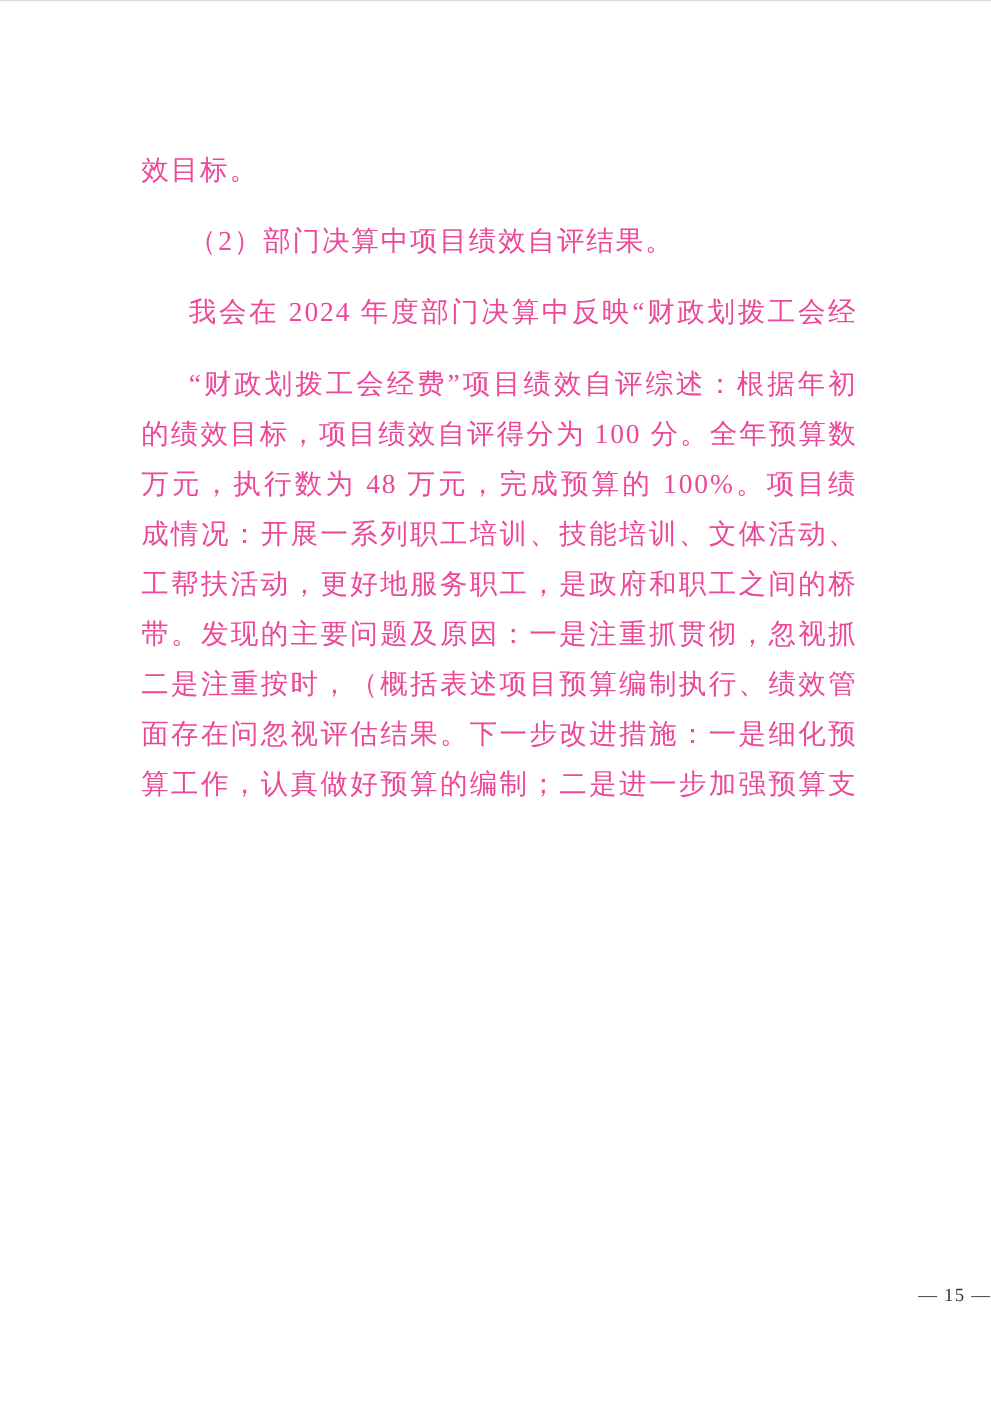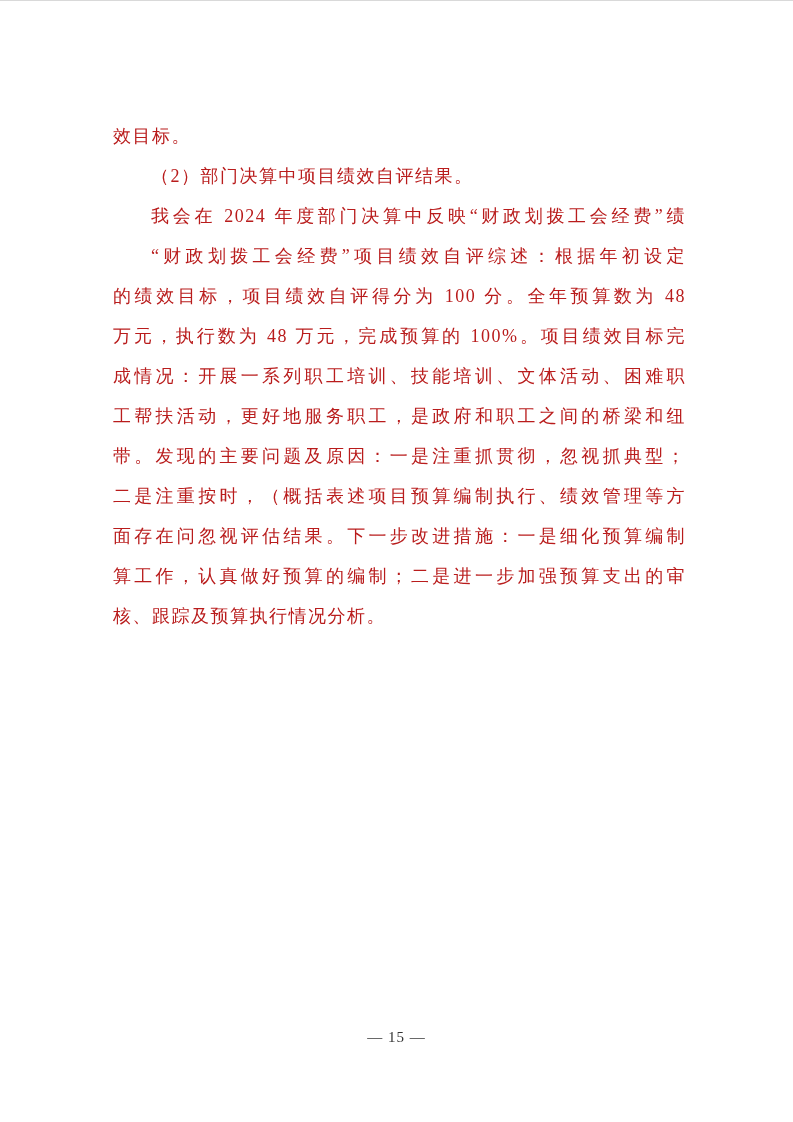--- a/index.html
+++ b/index.html
@@ -23,43 +23,44 @@
     height: 1px;
     background: #d9d9d9;
   }
   .text-block {
     position: absolute;
     left: 113px;
     top: 116px;
     width: 573px;
   }
   .line {
-    font-size: 18px;
+    font-size: 22px;
     line-height: 40px;
     height: 40px;
     letter-spacing: 1.5px;
     white-space: nowrap;
     text-align: left;
-    color: #b91c1c;
+    color: #ec4899;
   }
   .line.j {
     white-space: normal;
     text-align: justify;
     text-align-last: justify;
     overflow: hidden;
   }
   .line.in {
     text-indent: 38px;
+    margin-top: 17px;
   }
   .page-footer {
     position: absolute;
     top: 1028px;
     left: 0;
     width: 793px;
-    text-align: center;
+    text-align: right;
     font-size: 15px;
     line-height: 18px;
     color: #333333;
     letter-spacing: 1px;
   }
 </style>
 </head>
 <body>
 
 <div class="top-edge"></div>
@@ -70,16 +71,15 @@
   <div class="line in j">我会在 2024 年度部门决算中反映“财政划拨工会经费”绩</div>
   <div class="line in j">“财政划拨工会经费”项目绩效自评综述：根据年初设定</div>
   <div class="line j">的绩效目标，项目绩效自评得分为 100 分。全年预算数为 48</div>
   <div class="line j">万元，执行数为 48 万元，完成预算的 100%。项目绩效目标完</div>
   <div class="line j">成情况：开展一系列职工培训、技能培训、文体活动、困难职</div>
   <div class="line j">工帮扶活动，更好地服务职工，是政府和职工之间的桥梁和纽</div>
   <div class="line j">带。发现的主要问题及原因：一是注重抓贯彻，忽视抓典型；</div>
   <div class="line j">二是注重按时，（概括表述项目预算编制执行、绩效管理等方</div>
   <div class="line j">面存在问忽视评估结果。下一步改进措施：一是细化预算编制</div>
   <div class="line j">算工作，认真做好预算的编制；二是进一步加强预算支出的审</div>
-  <div class="line">核、跟踪及预算执行情况分析。</div>
 </div>
 
 <div class="page-footer">— 15 —</div>
 
 </body></html>

